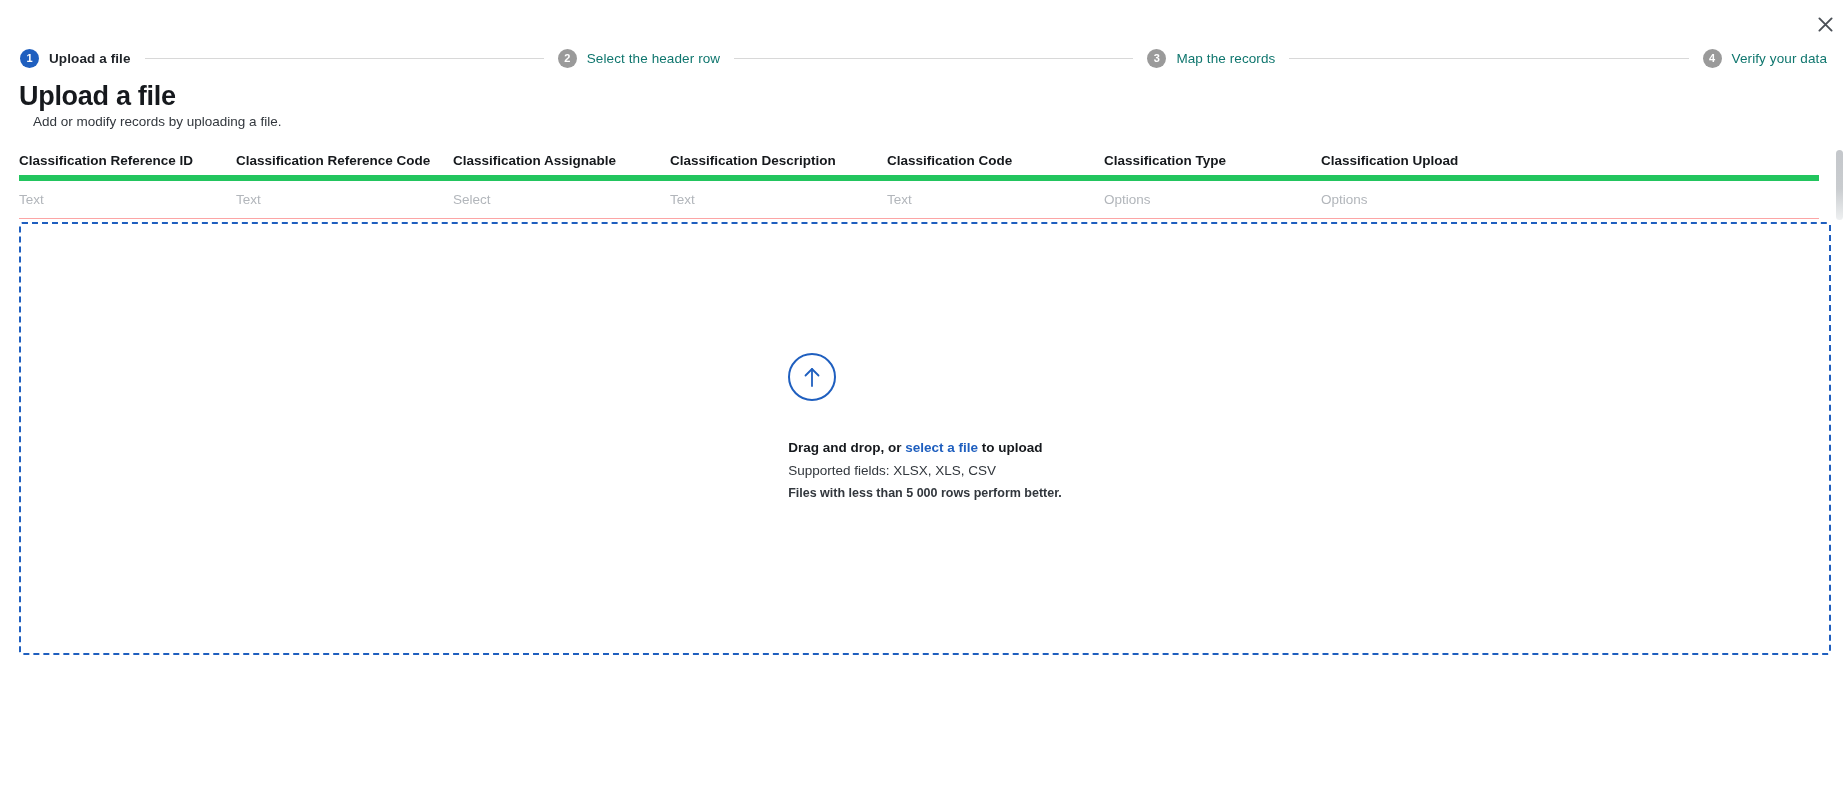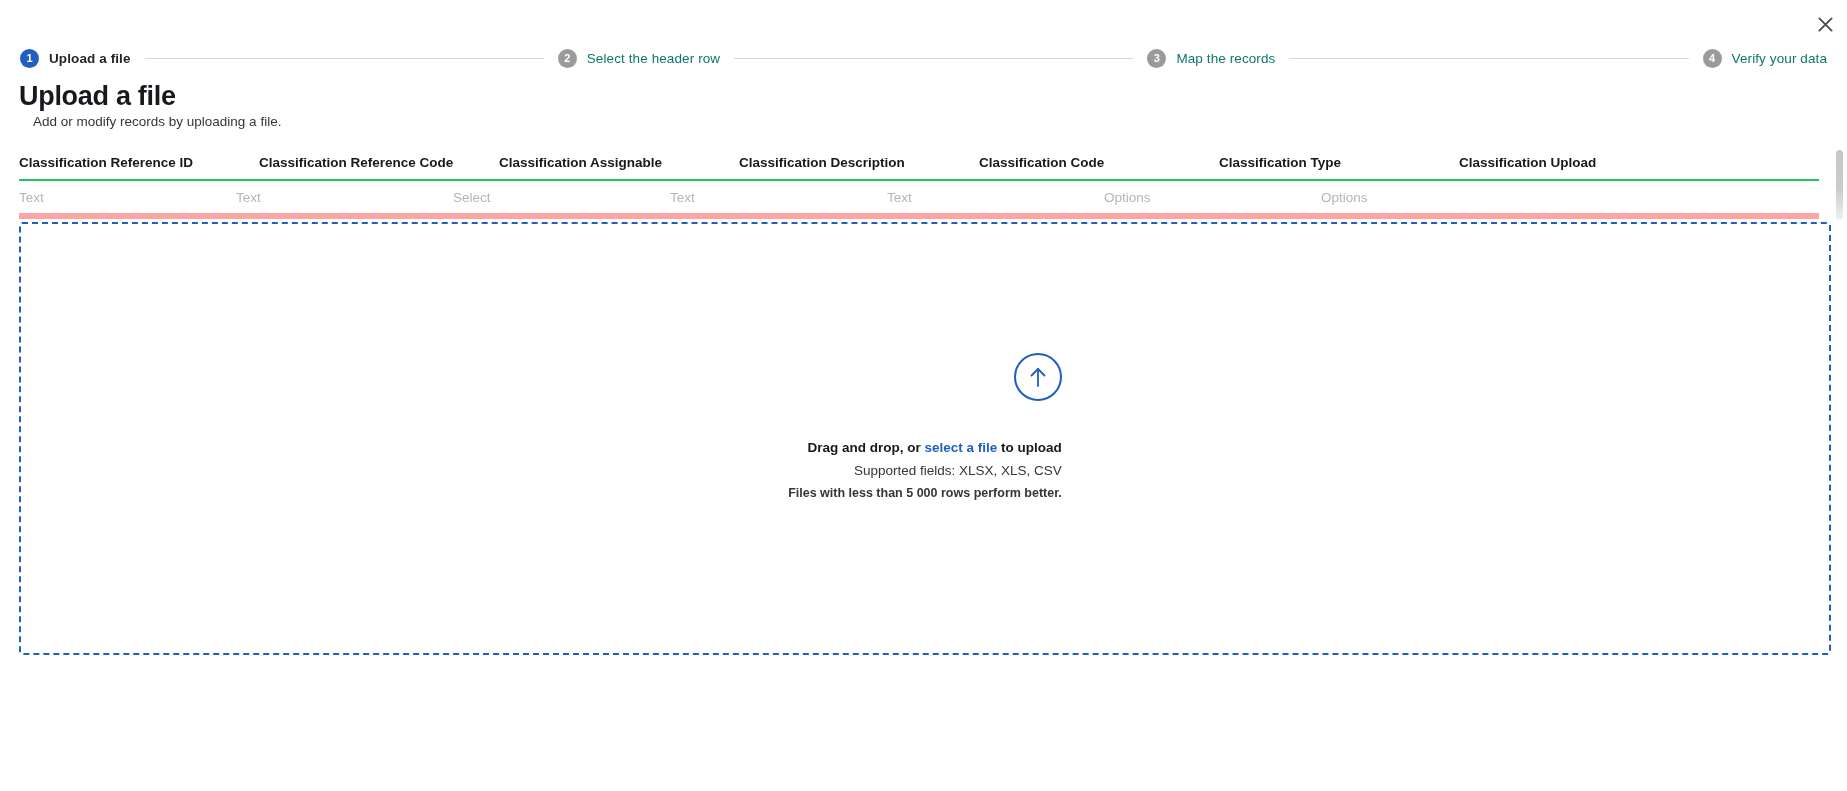--- a/index.html
+++ b/index.html
@@ -112,26 +112,25 @@
     height: 75px;
     overflow: hidden;
   }
   .tbl-row {
     display: flex;
     align-items: center;
     width: 1800px;
   }
   .tbl-row.head {
     height: 36px;
-    border-bottom: 2px solid #22c55e;
-    gap: 23px;
+    border-bottom: 6px solid #22c55e;
   }
   .tbl-row.types {
     height: 38px;
-    border-bottom: 6px solid #fca5a5;
+    border-bottom: 1px solid #fca5a5;
   }
   .tbl-cell {
     flex: 0 0 auto;
     width: 217px;
     padding-right: 12px;
     font-size: 13.5px;
     overflow: hidden;
     text-overflow: ellipsis;
     white-space: nowrap;
   }
@@ -169,21 +168,21 @@
     display: flex;
     flex-direction: column;
     align-items: center;
     justify-content: flex-start;
     cursor: pointer;
   }
   .dz-inner {
     margin-top: 129px;
     display: flex;
     flex-direction: column;
-    align-items: flex-end;
+    align-items: flex-start;
   }
   .upload-circle {
     width: 48px;
     height: 48px;
     border-radius: 50%;
     border: 2px solid #1f5fbf;
     display: flex;
     align-items: center;
     justify-content: center;
   }

